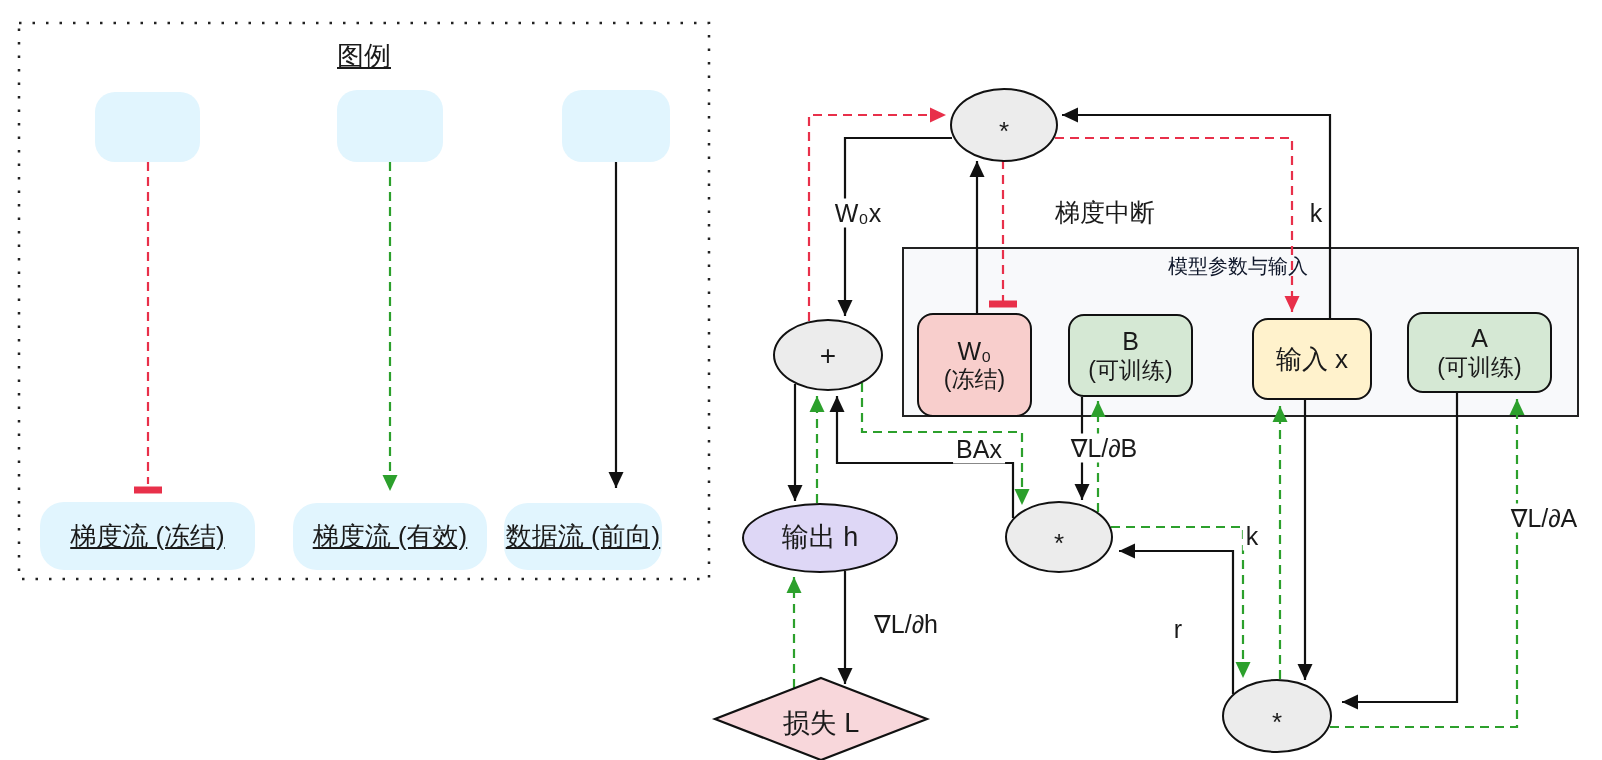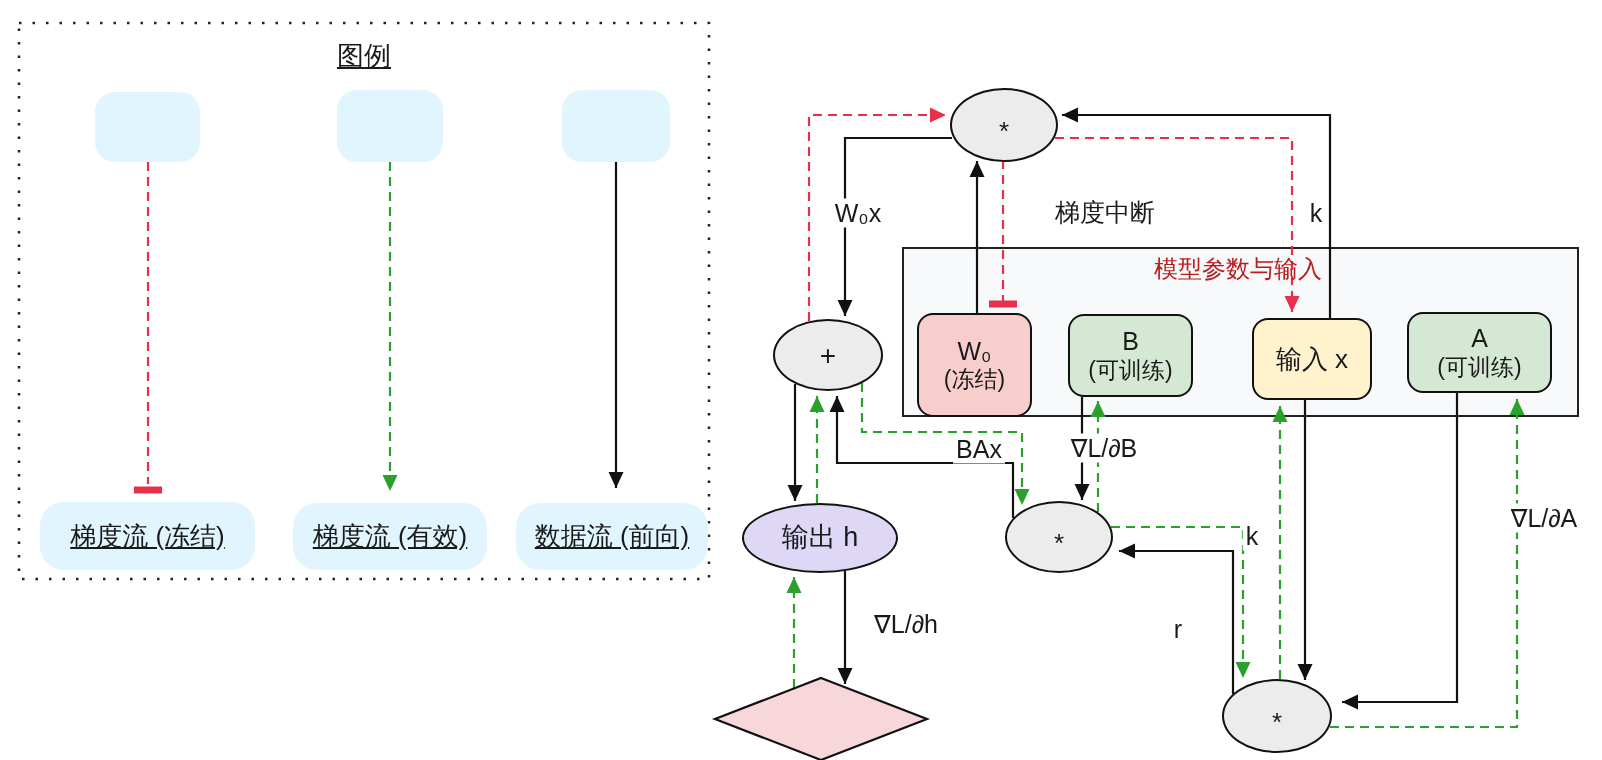--- a/index.html
+++ b/index.html
@@ -17,21 +17,21 @@
   .ellipse{background:var(--node-fill,#ececec);border:2px solid #111;border-radius:50%;font-size:28px;}
   .glyph{transform:translateY(1px);}
   .glyph.star{transform:translateY(6px);font-size:26px;}
   .rbox{border:2px solid #111;border-radius:16px;font-size:25px;}
   .rbox .sub{font-size:23px;}
   .frozen{background:var(--frozen-fill,#f8cecc);}
   .trainable{background:var(--trainable-fill,#d5e8d4);}
   .inputx{background:var(--input-fill,#fff2cc);}
   .outh{background:var(--output-fill,#ded7f6);font-size:27px;}
   .container-box{position:absolute;z-index:1;background:#f8f9fb;border:2px solid #222;}
-  .container-label{position:absolute;z-index:3;width:300px;text-align:center;font-size:24px;color:#b91c1c;}
+  .container-label{position:absolute;z-index:3;width:300px;text-align:center;font-size:20px;color:#0f172a;}
   .loss-label{z-index:4;position:absolute;text-align:center;font-size:27px;}
   
   .legend-title{width:200px;text-align:center;font-size:27px;}
   .swatch{background:var(--legend-swatch,#e1f5fe);border-radius:20px;}
   .legend-item{background:var(--legend-swatch,#e1f5fe);border-radius:24px;display:flex;
                align-items:center;justify-content:center;font-size:26px;}
   
   .e{fill:none;stroke-width:2.2px;}
   .e.black{stroke:var(--data-flow,#111);}
   .e.red{stroke:var(--frozen-grad,#e8304a);stroke-dasharray:9 6;}
@@ -98,21 +98,21 @@
   <div class="legend-el swatch" style="left:95px;top:92px;width:105px;height:70px;"></div>
   <div class="legend-el swatch" style="left:337px;top:90px;width:106px;height:72px;"></div>
   <div class="legend-el swatch" style="left:562px;top:90px;width:108px;height:72px;"></div>
 
   <div class="legend-el legend-item" style="left:40px;top:502px;width:215px;height:68px;">
     <span>梯度流 (冻结)</span>
   </div>
   <div class="legend-el legend-item" style="left:293px;top:503px;width:194px;height:67px;">
     <span>梯度流 (有效)</span>
   </div>
-  <div class="legend-el legend-item" style="left:516px;top:503px;width:192px;height:67px;">
+  <div class="legend-el legend-item" style="left:504px;top:503px;width:158px;height:67px;">
     <span>数据流 (前向)</span>
   </div>
 
   <div class="container-box" style="left:902px;top:247px;width:673px;height:166px;"></div>
   <div class="container-label" style="left:1088px;top:253px;">模型参数与输入</div>
 
   <div class="node ellipse" style="left:950px;top:88px;width:108px;height:74px;">
     <span class="glyph star">*</span>
   </div>
   <div class="node ellipse" style="left:773px;top:319px;width:110px;height:72px;">
@@ -138,20 +138,21 @@
   </div>
   <div class="node rbox trainable" style="left:1407px;top:312px;width:145px;height:81px;">
     <div>A</div>
     <div class="sub">(可训练)</div>
   </div>
 
   <div class="node ellipse outh" style="left:742px;top:503px;width:156px;height:70px;">
     <div>输出 h</div>
   </div>
 
+  <div class="loss-label" style="left:751px;top:705px;width:140px;">损失 L</div>
 
   <div class="lbl" style="left:858px;top:213px;">W₀x</div>
   <div class="lbl" style="left:1105px;top:212px;">梯度中断</div>
   <div class="lbl" style="left:1316px;top:213px;">k</div>
   <div class="lbl" style="left:979px;top:449px;">BAx</div>
   <div class="lbl" style="left:1104px;top:448px;">∇L/∂B</div>
   <div class="lbl" style="left:906px;top:624px;">∇L/∂h</div>
   <div class="lbl" style="left:1252px;top:536px;">k</div>
   <div class="lbl" style="left:1178px;top:629px;">r</div>
   <div class="lbl" style="left:1544px;top:518px;">∇L/∂A</div>

